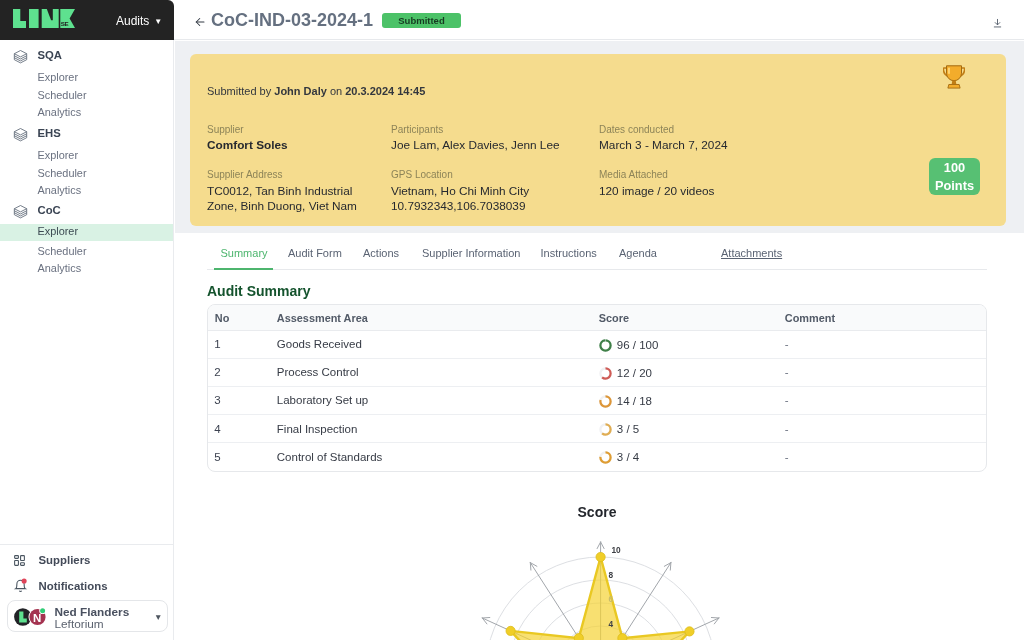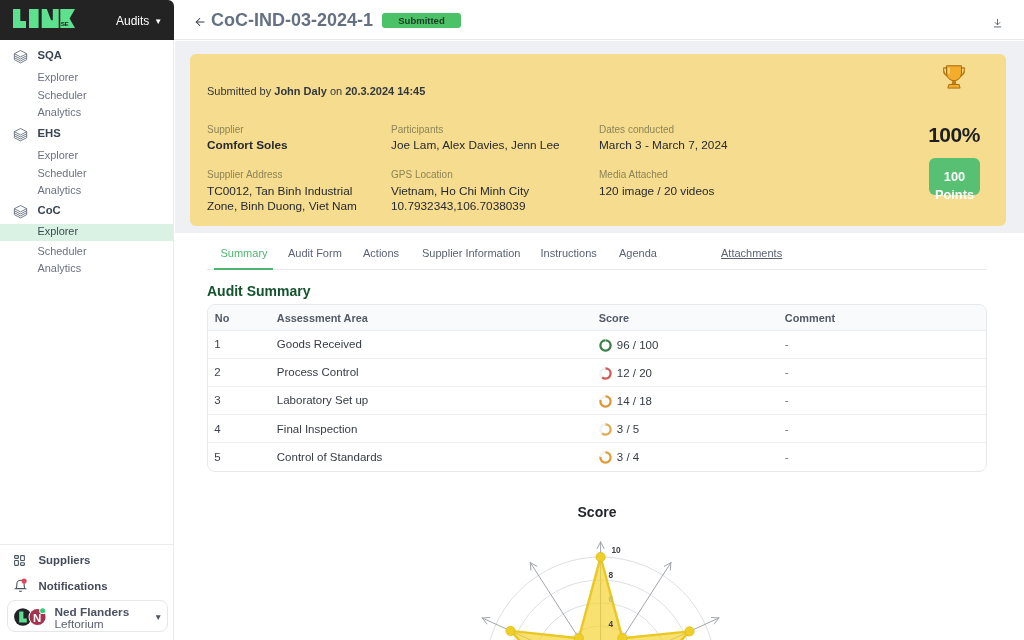--- a/index.html
+++ b/index.html
@@ -32,21 +32,21 @@
 
 #grayband { position:absolute; left:175px; top:41px; width:849px; height:192px; background:#eef0f3; }
 #card { position:absolute; left:190px; top:54px; width:816px; height:171.5px; background:#f5dc8e; border-radius:6px; }
 #cardtitle { position:absolute; left:17px; top:9px; font-size:18px; color:#20242b; }
 #cardsub { position:absolute; left:17px; top:31px; font-size:11px; color:#33373e; }
 .lbl { position:absolute; font-size:10px; color:#8d8458; }
 .val { position:absolute; font-size:11.8px; color:#26292f; line-height:15.5px; }
 #trophy { position:absolute; left:753px; top:11px; }
 #goldsup { position:absolute; left:700px; top:44.5px; width:128px; text-align:center; font-size:8.3px; font-weight:700; color:#35373b; line-height:10.6px; letter-spacing:0.2px;}
 #pct { position:absolute; left:700px; top:69px; width:128px; text-align:center; font-size:21px; font-weight:700; color:#1d1f23; letter-spacing:-0.5px;}
-#ptsbtn { position:absolute; left:739px; top:104px; width:51px; height:37px; background:#57c073; border-radius:6px; color:#fff; font-size:12.8px; font-weight:700; text-align:center; line-height:17.5px; padding-top:10px;}
+#ptsbtn { position:absolute; left:739px; top:104px; width:51px; height:37px; background:#57c073; border-radius:6px; color:#fff; font-size:12.8px; font-weight:700; text-align:center; line-height:17.5px; padding-top:1px;}
 
 
 .tab { position:absolute; top:247px; font-size:11px; color:#5a6373; z-index:2;}
 .tab.act { color:#4db56e; }
 #tabline { position:absolute; left:207px; top:268.5px; width:780px; height:1px; background:#e7e9ec;}
 #tabgreen { position:absolute; left:213.5px; top:267.5px; width:59px; height:2px; background:#4db56e;}
 
 #asum { position:absolute; left:207px; top:283px; font-size:14px; font-weight:700; color:#14532d;}
 
 
@@ -187,21 +187,20 @@
   <div class="val" style="left:409px; top:129.5px;">120 image / 20 videos</div>
 
   <div id="trophy"><svg width="22" height="24" viewBox="0 0 22 24">
         <path d="M3.5 3 H1 a0.7 0.7 0 0 0 -0.7 0.8 C0.5 8.2 2.3 10.6 5.8 11.2" fill="none" stroke="#c07d15" stroke-width="1.6"></path>
         <path d="M18.5 3 H21 a0.7 0.7 0 0 1 0.7 0.8 C21.5 8.2 19.7 10.6 16.2 11.2" fill="none" stroke="#c07d15" stroke-width="1.6"></path>
         <path d="M3.5 0.8 h15 v7.4 a7.5 7.5 0 0 1 -15 0 z" fill="#f3ac2b" stroke="#a36a10" stroke-width="1"></path>
         <path d="M6 2.8 v6" stroke="#ffd97e" stroke-width="1.7" fill="none"></path>
         <path d="M9.3 15.5 h3.4 l0.7 4 h-4.8 z" fill="#c07d15"></path>
         <path d="M5.8 19.5 h10.4 l0.9 3.6 H4.9 z" fill="#f3ac2b" stroke="#a36a10" stroke-width="0.9"></path>
       </svg></div>
-  <div id="pct">100%</div>
   <div id="ptsbtn">100<br>Points</div>
 </div>
 
 <span class="tab act" style="left:220.5px;">Summary</span>
 <span class="tab" style="left:288px;">Audit Form</span>
 <span class="tab" style="left:363px;">Actions</span>
 <span class="tab" style="left:422px;">Supplier Information</span>
 <span class="tab" style="left:540.5px;">Instructions</span>
 <span class="tab" style="left:619px;">Agenda</span>
 <span class="tab" style="left:721px;text-decoration:underline;">Attachments</span>

